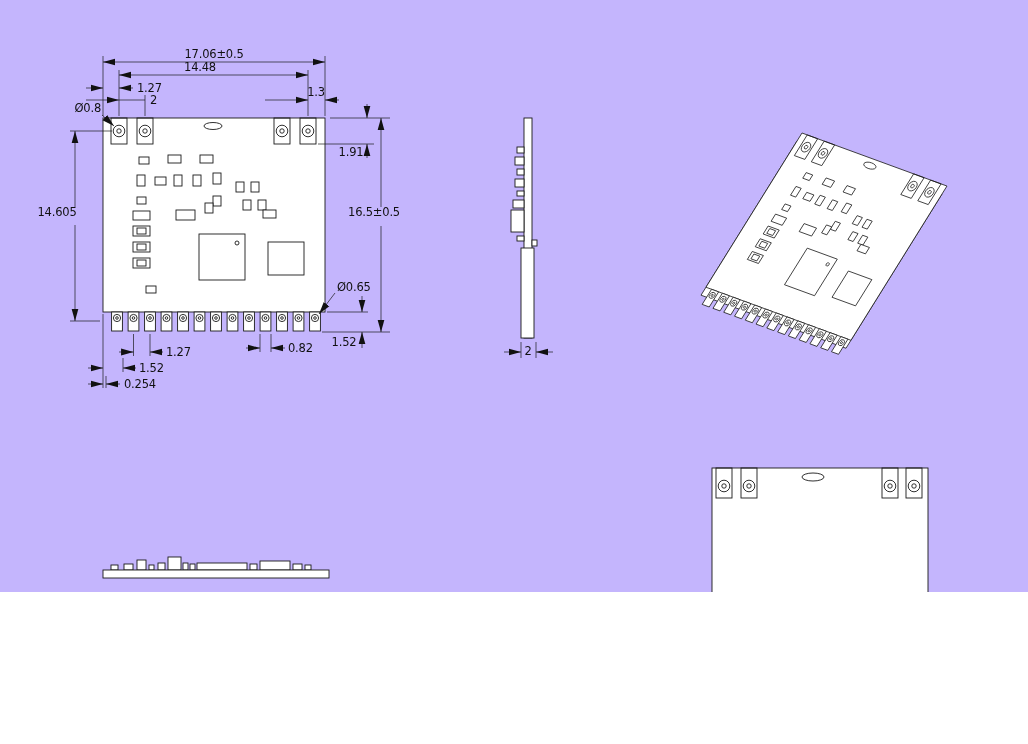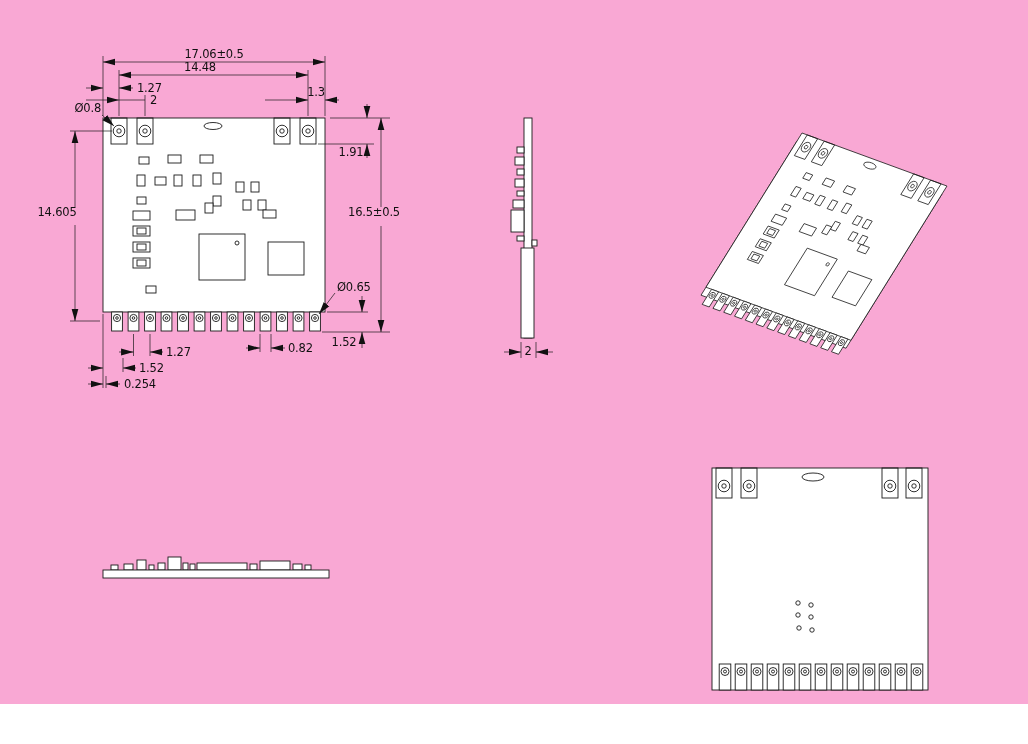--- a/index.html
+++ b/index.html
@@ -1,16 +1,16 @@
 <!DOCTYPE html>
 <html><head>
 <meta charset="utf-8">
 <style>
   html,body{margin:0;padding:0;background:#fff;}
-  #page{position:relative;width:1028px;height:704px;background:#f9a8d4;overflow:hidden;
+  #page{position:relative;width:1028px;height:592px;background:#c4b5fd;overflow:hidden;
         font-family:"DejaVu Sans",sans-serif;}
   svg{display:block;}
   .ln{fill:none;stroke:#1a1a1a;stroke-width:0.9;}
   .cw{fill:#fff;stroke:#1a1a1a;stroke-width:0.9;}
   .c{fill:#fff;stroke:#1a1a1a;stroke-width:0.9;}
   .dim{fill:none;stroke:#1a1a1a;stroke-width:0.7;}
   .dtx{font:11.5px "DejaVu Sans",sans-serif;fill:#111;letter-spacing:-0.2px;}
 </style>
 </head>
 <body>

